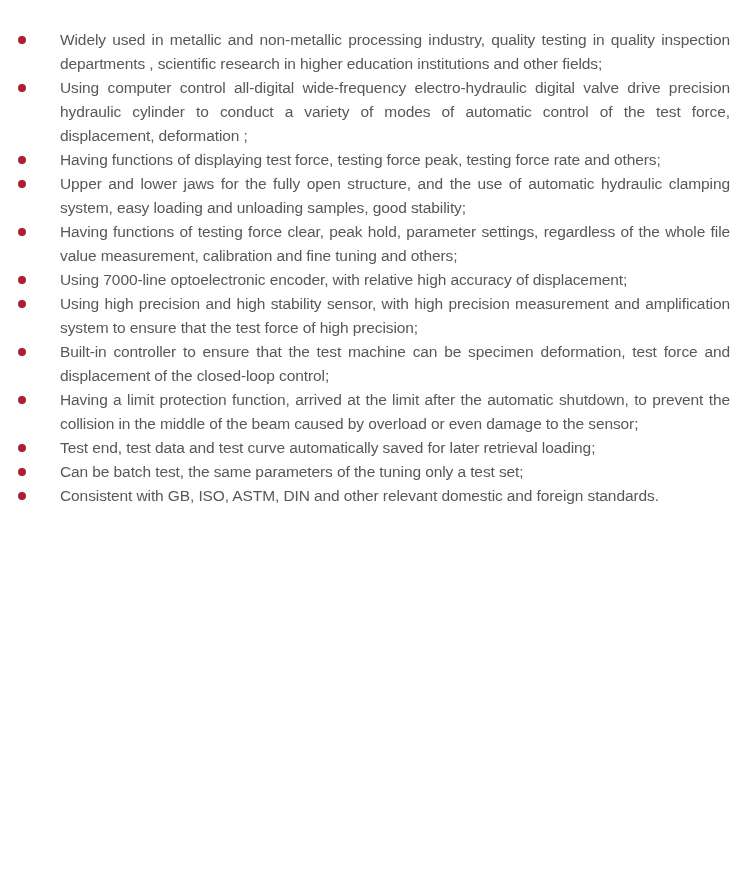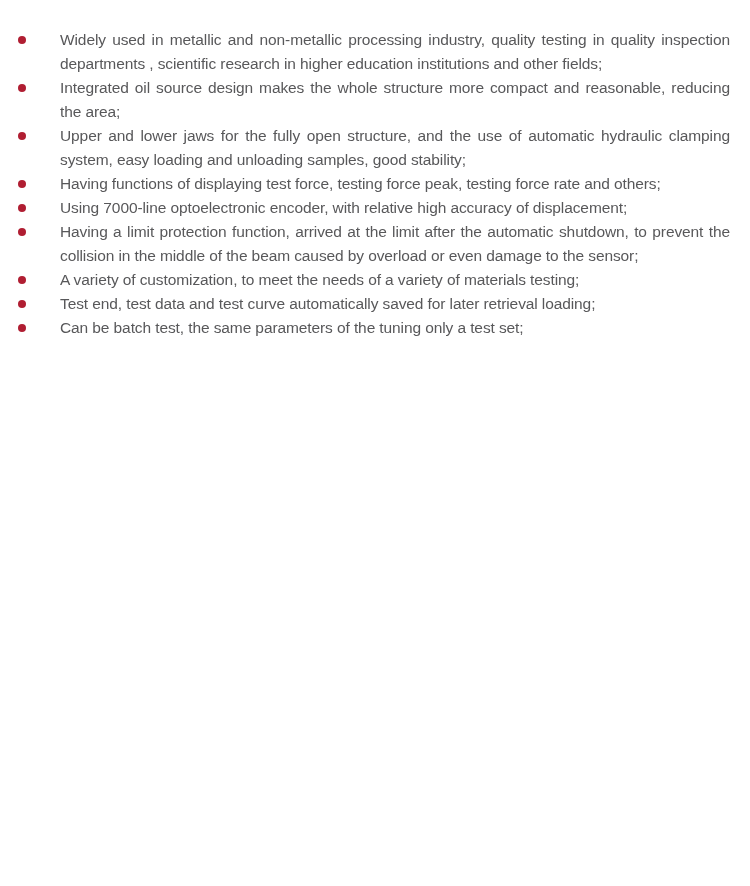--- a/index.html
+++ b/index.html
@@ -60,44 +60,56 @@
 
 <div class="page">
 
   <ul class="features">
       <li>
         <span class="bullet"></span>
         <span class="feature-text">Widely used in metallic and non-metallic processing industry, quality testing in quality inspection departments , scientific research in higher education institutions and other fields;</span>
       </li>
       <li>
         <span class="bullet"></span>
-        <span class="feature-text">Integrated oil source design makes the whole structure more compact and reasonable, reducing the area;</span>
+        <span class="feature-text">Using computer control all-digital wide-frequency electro-hydraulic digital valve drive precision hydraulic cylinder to conduct a variety of modes of automatic control of the test force, displacement, deformation ;</span>
+      </li>
+      <li>
+        <span class="bullet"></span>
+        <span class="feature-text">Having functions of displaying test force, testing force peak, testing force rate and others;</span>
       </li>
       <li>
         <span class="bullet"></span>
         <span class="feature-text">Upper and lower jaws for the fully open structure, and the use of automatic hydraulic clamping system, easy loading and unloading samples, good stability;</span>
       </li>
       <li>
         <span class="bullet"></span>
-        <span class="feature-text">Having functions of displaying test force, testing force peak, testing force rate and others;</span>
+        <span class="feature-text">Having functions of testing force clear, peak hold, parameter settings, regardless of the whole file value measurement, calibration and fine tuning and others;</span>
       </li>
       <li>
         <span class="bullet"></span>
         <span class="feature-text">Using 7000-line optoelectronic encoder, with relative high accuracy of displacement;</span>
       </li>
       <li>
         <span class="bullet"></span>
-        <span class="feature-text">Having a limit protection function, arrived at the limit after the automatic shutdown, to prevent the collision in the middle of the beam caused by overload or even damage to the sensor;</span>
+        <span class="feature-text">Using high precision and high stability sensor, with high precision measurement and amplification system to ensure that the test force of high precision;</span>
       </li>
       <li>
         <span class="bullet"></span>
-        <span class="feature-text">A variety of customization, to meet the needs of a variety of materials testing;</span>
+        <span class="feature-text">Built-in controller to ensure that the test machine can be specimen deformation, test force and displacement of the closed-loop control;</span>
+      </li>
+      <li>
+        <span class="bullet"></span>
+        <span class="feature-text">Having a limit protection function, arrived at the limit after the automatic shutdown, to prevent the collision in the middle of the beam caused by overload or even damage to the sensor;</span>
       </li>
       <li>
         <span class="bullet"></span>
         <span class="feature-text">Test end, test data and test curve automatically saved for later retrieval loading;</span>
       </li>
       <li>
         <span class="bullet"></span>
         <span class="feature-text">Can be batch test, the same parameters of the tuning only a test set;</span>
       </li>
+      <li>
+        <span class="bullet"></span>
+        <span class="feature-text">Consistent with GB, ISO, ASTM, DIN and other relevant domestic and foreign standards.</span>
+      </li>
     </ul>
 </div>
 
 </body></html>

